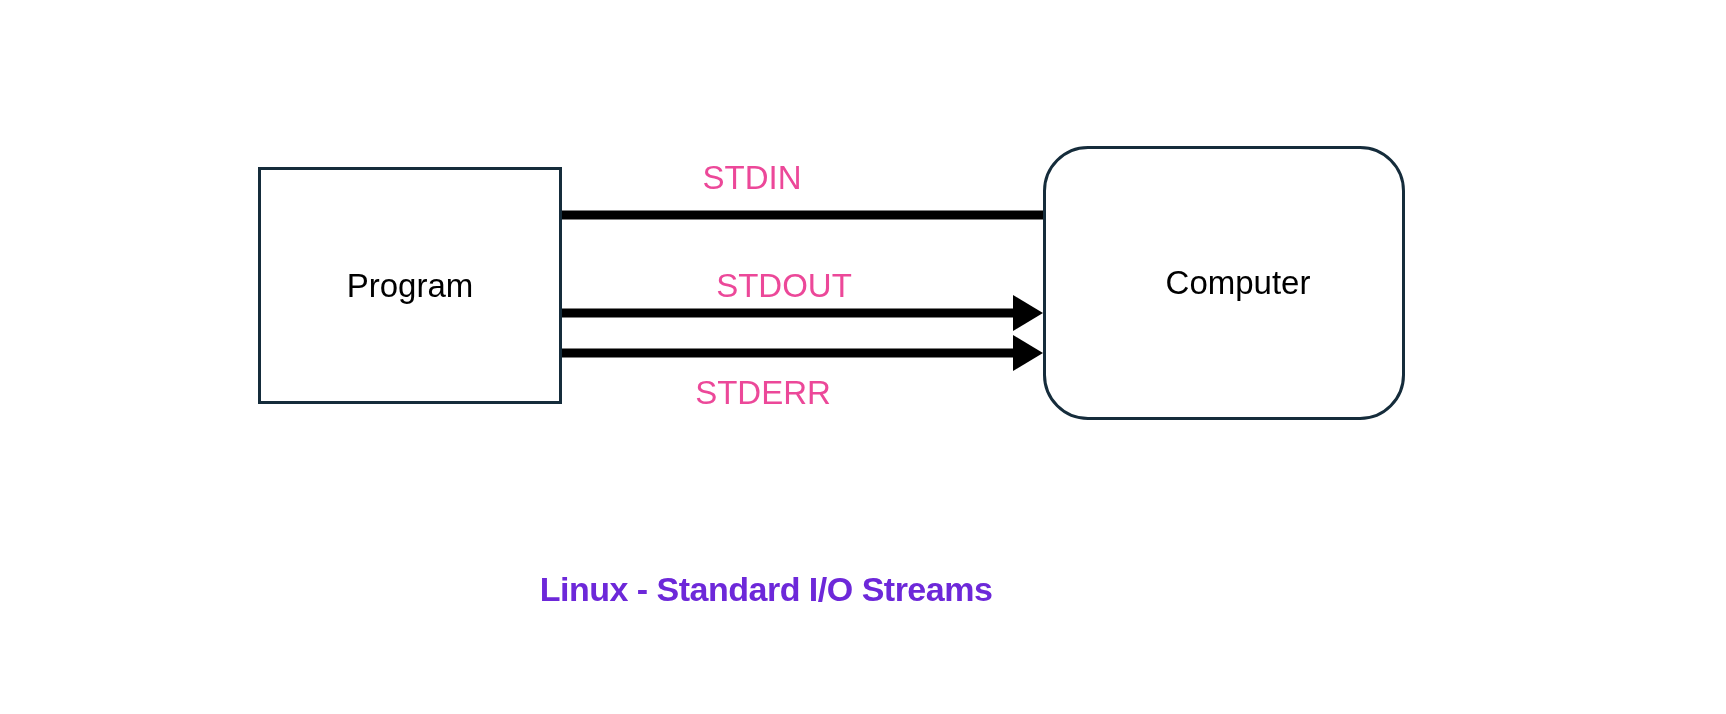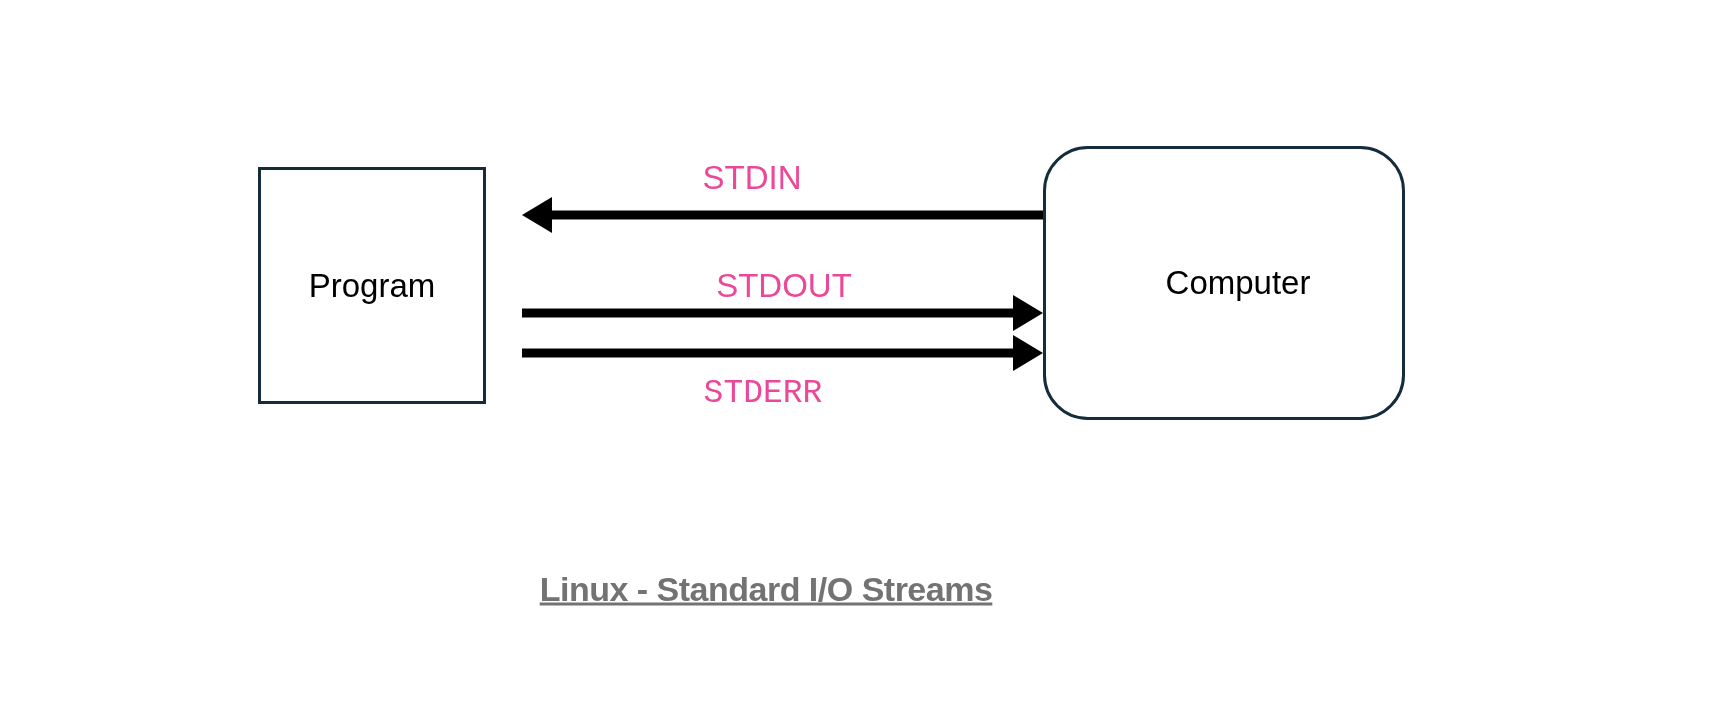--- a/index.html
+++ b/index.html
@@ -36,21 +36,21 @@
     align-items: center;
     justify-content: center;
     background: #ffffff;
     color: #000000;
     font-size: 33px;
     box-sizing: border-box;
   }
   .node-program {
     left: 258px;
     top: 167px;
-    width: 228px;
+    width: 304px;
     height: 237px;
     border: 3px solid #152C3B;
   }
   .node-computer {
     left: 1043px;
     top: 146px;
     width: 362px;
     height: 274px;
     border: 3px solid #152C3B;
     border-radius: 45px;
@@ -58,32 +58,31 @@
   }
   .stream-label {
     position: absolute;
     transform: translate(-50%, -50%);
     color: #ec4899;
     font-size: 33px;
     white-space: nowrap;
   }
   .label-stdin  { left: 752px; top: 178px; }
   .label-stdout { left: 784px; top: 286px; }
-  .label-stderr { left: 763px; top: 393px; font-family: Liberation Mono, monospace; }
+  .label-stderr { left: 763px; top: 393px; }
   .caption {
     position: absolute;
     left: 766px;
     top: 589px;
     transform: translate(-50%, -50%);
-    color: #737373;
+    color: #6d28d9;
     font-size: 34px;
     font-weight: 600;
     letter-spacing: -0.5px;
     white-space: nowrap;
-    text-decoration: underline;
   }
 </style>
 </head>
 <body>
 
 <div class="canvas">
 
   <svg class="arrows" viewBox="0 0 1726 714" xmlns="http://www.w3.org/2000/svg" aria-hidden="true">
     <g>
       <line x1="546" y1="215" x2="1043" y2="215"></line>

